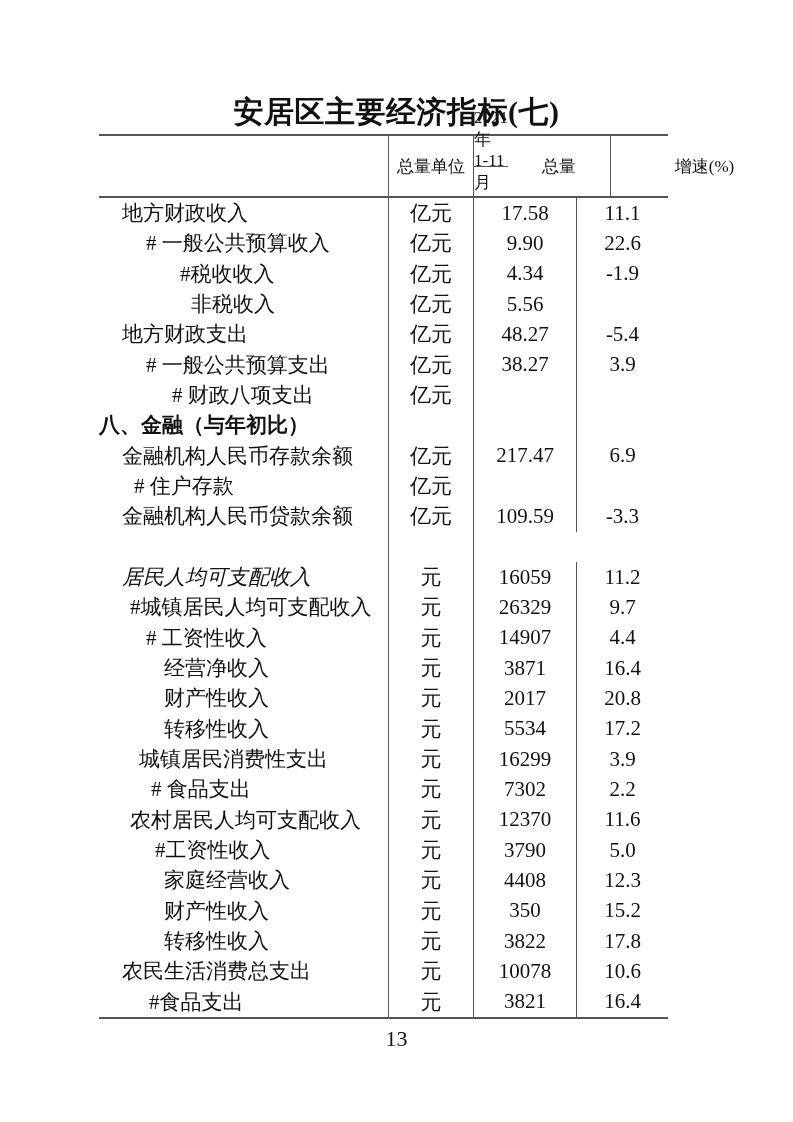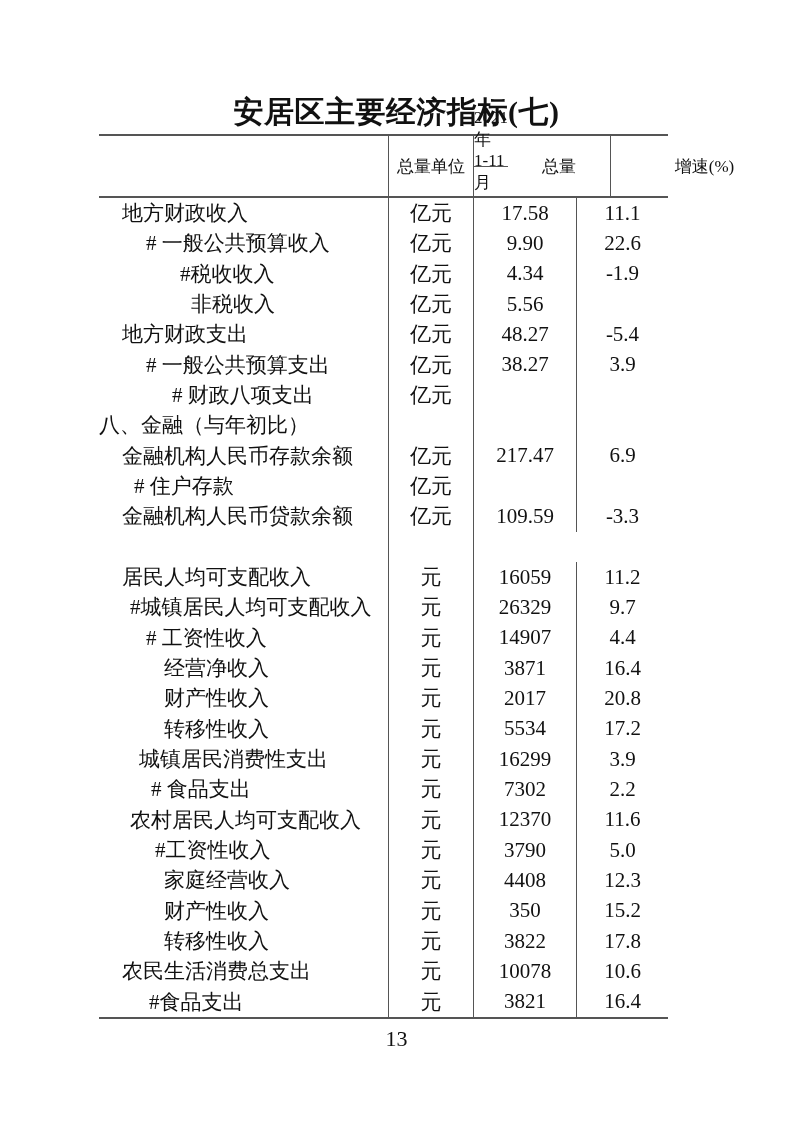--- a/index.html
+++ b/index.html
@@ -43,21 +43,21 @@
   .total-h{border-right:1px solid var(--line);display:flex;align-items:center;justify-content:center;}
   .growth-h{display:flex;align-items:center;justify-content:center;}
   .row{
     display:grid;grid-template-columns:290px 85px 103px 91px;
     height:30.33px;font-size:21px;
   }
   .cell{box-sizing:border-box;display:flex;align-items:center;justify-content:center;overflow:hidden;white-space:nowrap;}
   .cell.label{justify-content:flex-start;border-right:1px solid var(--line);}
   .cell.unit{border-right:1px solid var(--line);}
   .cell.total{border-right:1px solid var(--line);}
-  .cell.bold{font-weight:400;}
+  .cell.bold{font-weight:700;}
   .page-number{
     position:absolute;top:1014px;left:0;width:793px;
     text-align:center;font-size:22px;
   }
 </style>
 </head>
 <body>
 
 <div class="page">
 
@@ -141,21 +141,21 @@
     <div class="cell unit">亿元</div>
     <div class="cell total">109.59</div>
     <div class="cell growth">-3.3</div>
   </div>
         <div class="row">
     <div class="cell unit"></div>
     <div class="cell total"></div>
     <div class="cell growth"></div>
   </div>
         <div class="row">
-    <div class="cell label" style="padding-left: 23px;">居民人均可支配收入</div>
+    <div class="cell label" style="padding-left: 23px; font-style: italic;">居民人均可支配收入</div>
     <div class="cell unit">元</div>
     <div class="cell total">16059</div>
     <div class="cell growth">11.2</div>
   </div>
         <div class="row">
     <div class="cell label" style="padding-left: 31px;">#城镇居民人均可支配收入</div>
     <div class="cell unit">元</div>
     <div class="cell total">26329</div>
     <div class="cell growth">9.7</div>
   </div>

